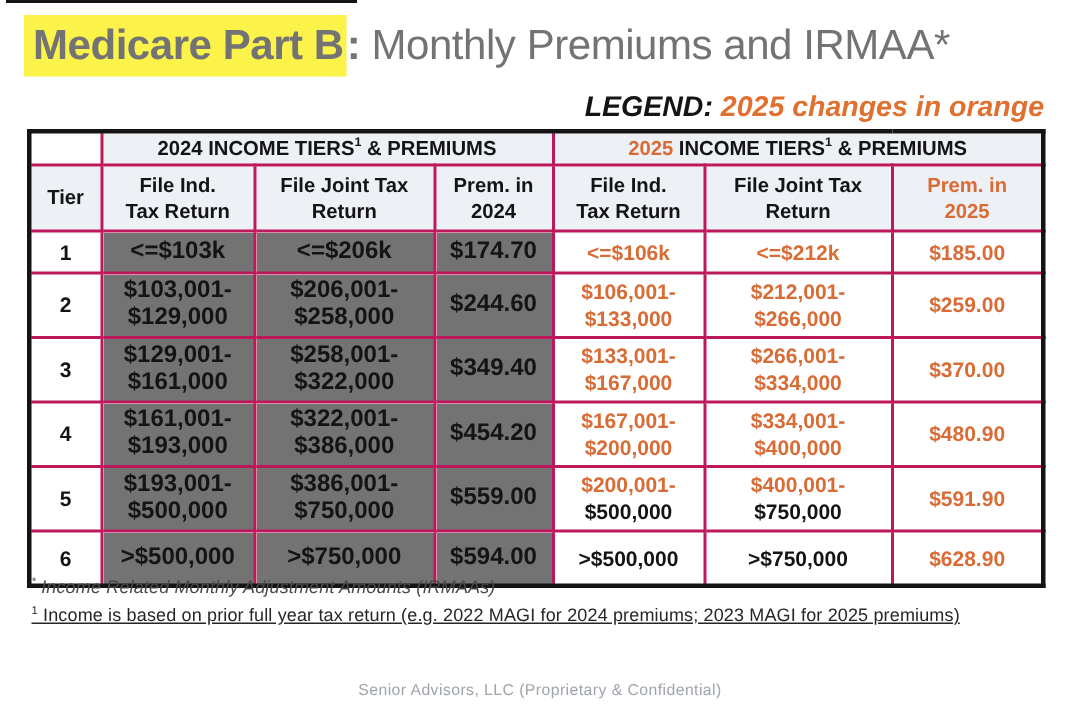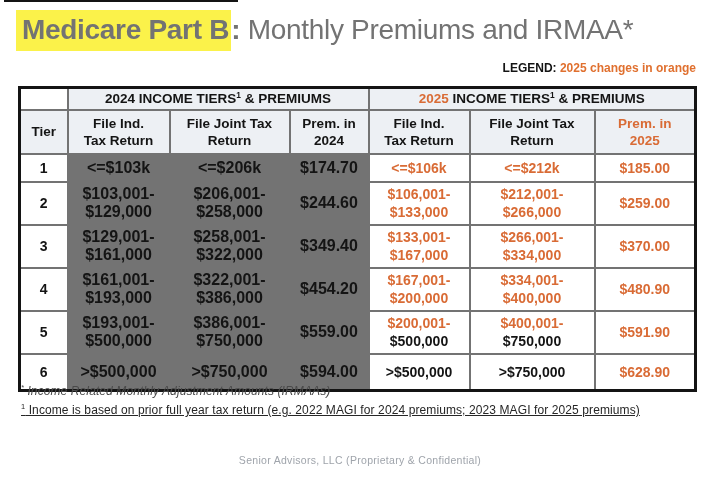--- a/index.html
+++ b/index.html
@@ -29,36 +29,37 @@
   .title .hl {
     background: #FBF24A;
     font-weight: bold;
     padding: 4px 2px 6px 6px;
   }
   .title .colon { font-weight: bold; }
 
   .legend {
     position: absolute;
     top: 61px; right: 24px;
-    font-size: 12px;
+    font-size: 19px;
     font-weight: bold;
     white-space: nowrap;
+    font-style: italic;
   }
   .legend .legend-orange { color: #E0702F; }
   .legend .legend-label { color: #141414; }
   .legend .legend-colon { color: #141414; }
 
   .tablewrap { position: absolute; left: 18px; top: 86px; }
   table {
     border-collapse: collapse;
     table-layout: fixed;
     border: 3px solid #141414;
   }
   th, td {
-    border: 2px solid #737373;
+    border: 2px solid #be185d;
     text-align: center;
     vertical-align: middle;
     font-weight: bold;
     padding: 1px 2px;
     white-space: pre-line;
     overflow: hidden;
   }
   tr.rh1 { height: 22px; }
   tr.rh2 { height: 44px; }
   tr.r-single { height: 28px; }

